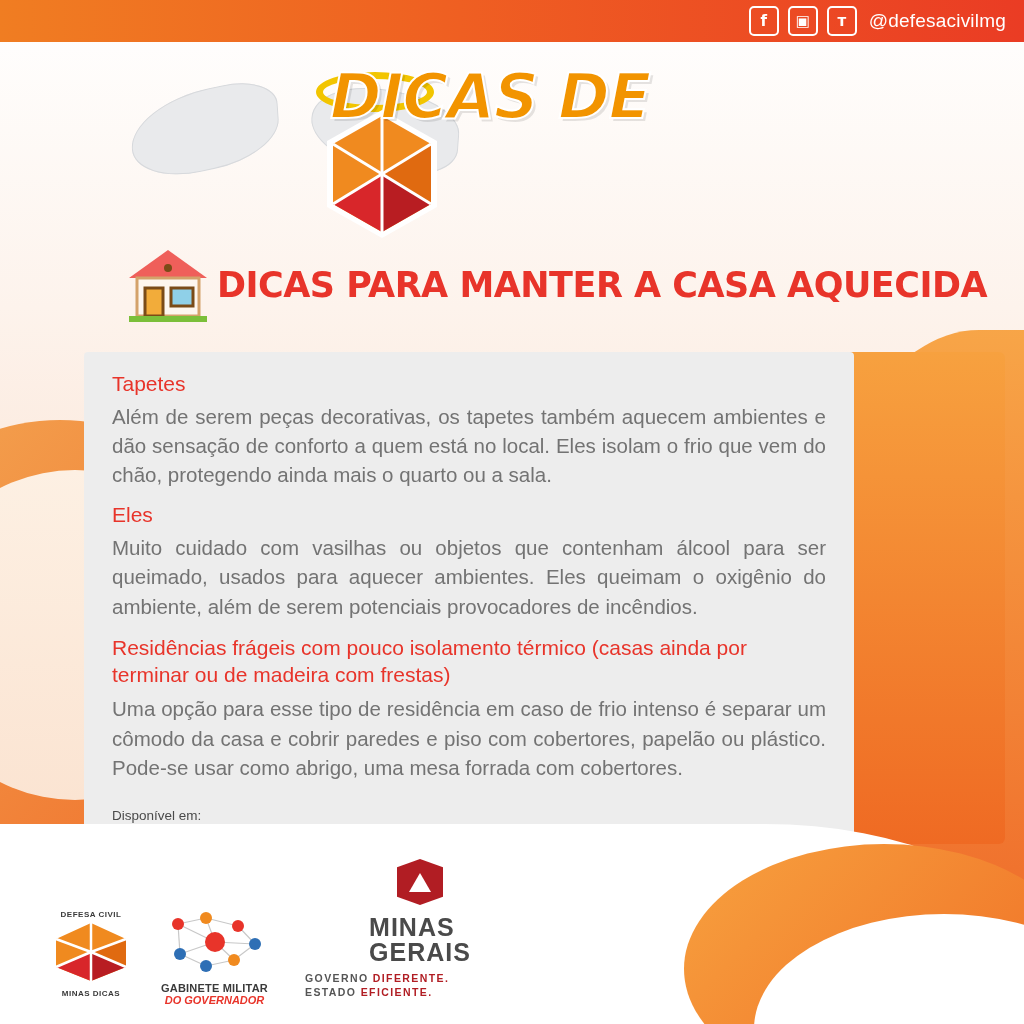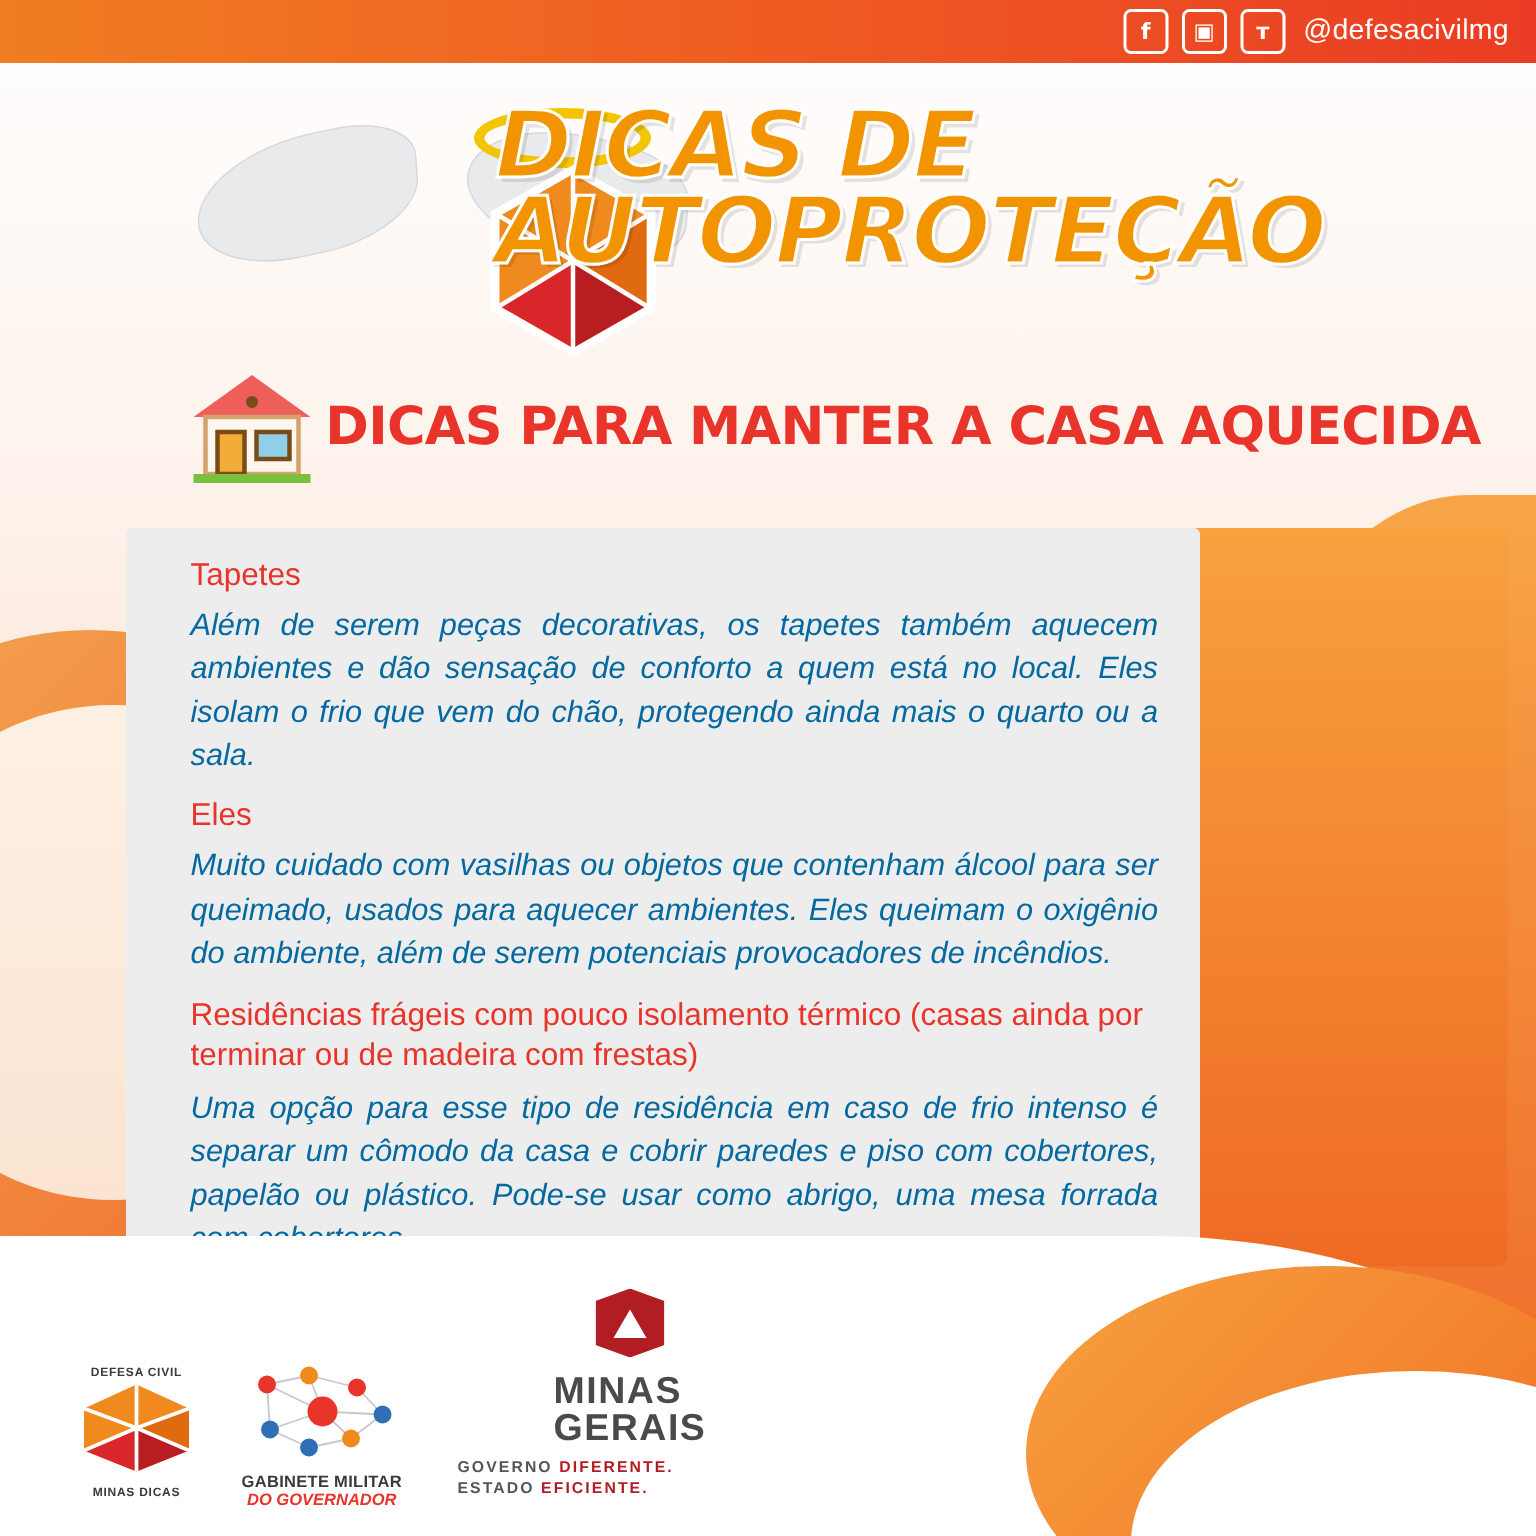--- a/index.html
+++ b/index.html
@@ -118,32 +118,31 @@
     font-family:"DejaVu Sans", sans-serif; letter-spacing:-.5px;
   }
 
   
   .card-shadow {
     position:absolute; left:100px; top:352px; width:905px; height:492px;
     background:linear-gradient(180deg,#f7a13f,#ef6a23);
     border-radius:6px;
   }
   .card {
-    position:absolute; left:84px; top:352px; width:716px; height:492px;
+    position:absolute; left:84px; top:352px; width:770px; height:492px;
     background:#ededed; border-radius:4px;
-    box-sizing:border-box; padding:20px 28px 10px 43px;
+    box-sizing:border-box; padding:20px 28px 10px 28px;
   }
   .sub { color:#e8342a; font-size:21px; margin:0 0 6px 0; }
   .sub.big {
     font-size:21px; line-height:1.28; margin-bottom:6px;
   }
   .para {
-    color:#0369a1; font-size:20.5px; line-height:1.42; margin:0 0 14px 0;
+    color:#737373; font-size:20.5px; line-height:1.42; margin:0 0 14px 0;
     text-align:justify;
-    font-style:italic;
   }
   .src {
     color:#4a4a4a; font-size:13.5px; line-height:1.45; margin-top:24px;
   }
 
   
   .footer {
     position:absolute; left:0; bottom:0; width:1024px; height:180px;
   }
   .logo-dc { position:absolute; left:46px; bottom:22px; width:90px; height:92px; text-align:center; }
@@ -201,21 +200,20 @@
         <line x1="59" y1="8" x2="59" y2="66" stroke="#ffffff" stroke-width="3"></line>
         <line x1="10" y1="36" x2="59" y2="66" stroke="#ffffff" stroke-width="3"></line>
         <line x1="108" y1="36" x2="59" y2="66" stroke="#ffffff" stroke-width="3"></line>
         <line x1="10" y1="96" x2="59" y2="66" stroke="#ffffff" stroke-width="3"></line>
         <line x1="108" y1="96" x2="59" y2="66" stroke="#ffffff" stroke-width="3"></line>
         <line x1="59" y1="124" x2="59" y2="66" stroke="#ffffff" stroke-width="3"></line>
       </svg>
     </div>
     <div class="title-wrap">
       <div class="t1">DICAS DE</div>
-      <div class="t2">AUTOPROTEÇÃO</div>
     </div>
   </div>
 
   <div class="section-head">
     <svg class="house" viewBox="0 0 86 78">
       <polygon points="43,4 82,32 4,32" fill="#ef5f5a"></polygon>
       <rect x="12" y="32" width="62" height="38" fill="#fdf6ee" stroke="#d4a26a" stroke-width="3"></rect>
       <rect x="20" y="42" width="18" height="28" fill="#f2ac3a" stroke="#7a4b17" stroke-width="3"></rect>
       <rect x="46" y="42" width="22" height="18" fill="#8fd0e8" stroke="#7a4b17" stroke-width="3"></rect>
       <rect x="4" y="70" width="78" height="6" fill="#7bbf3a"></rect>

